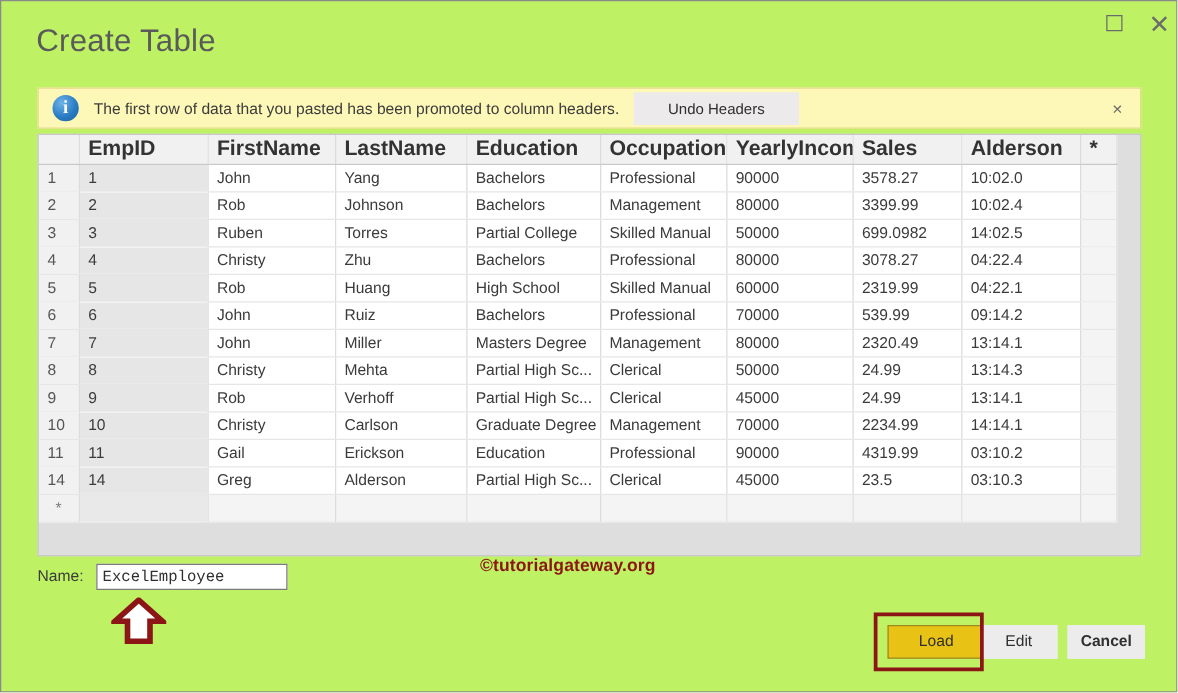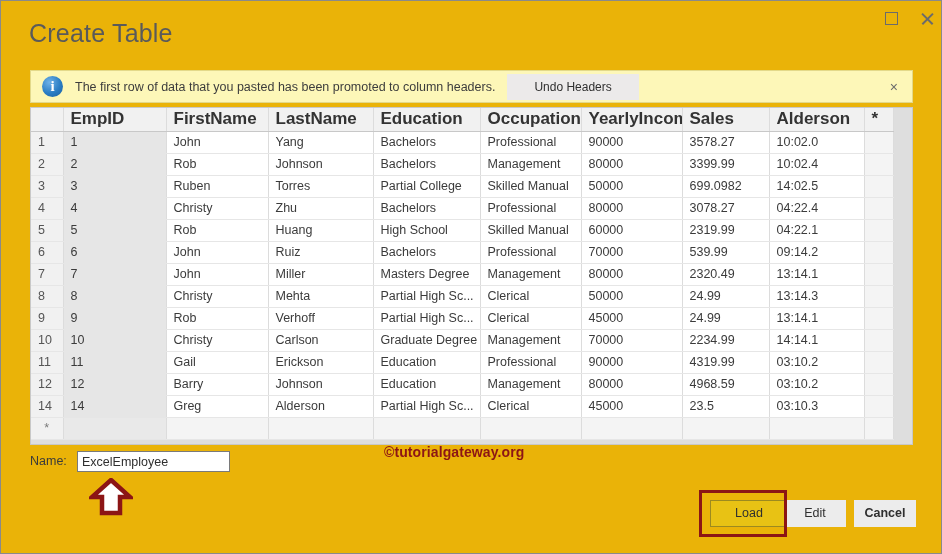--- a/index.html
+++ b/index.html
@@ -10,21 +10,21 @@
   body {
     font-family: "Liberation Sans", sans-serif;
     -webkit-font-smoothing: antialiased;
   }
   #window {
     position: relative;
     width: 942px;
     height: 554px;
     box-sizing: border-box;
     border: 1px solid #8a8a8a;
-    background: #eab308;
+    background: #bef264;
     overflow: hidden;
   }
 
   
   #titlebar {
     position: absolute;
     left: 0; top: 0;
     width: 942px;
     height: 48px;
   }
@@ -210,21 +210,21 @@
   }
   #name-input {
     position: absolute;
     left: 76px;
     top: 450px;
     width: 153px;
     height: 21px;
     box-sizing: border-box;
     border: 1px solid #7a7a7a;
     background: #ffffff;
-    font-family: Liberation Sans, sans-serif;
+    font-family: Liberation Mono, monospace;
     font-size: 12.5px;
     color: #2f2f2f;
     padding: 0 4px;
   }
   #name-arrow {
     position: absolute;
     left: 88px;
     top: 477px;
     width: 44px;
     height: 38px;
@@ -464,32 +464,20 @@
             <td>Gail</td>
             <td>Erickson</td>
             <td>Education</td>
             <td>Professional</td>
             <td>90000</td>
             <td>4319.99</td>
             <td>03:10.2</td>
             <td class="starcol"></td>
           </tr>
           <tr>
-            <td class="rowhdr">12</td>
-            <td class="selcol">12</td>
-            <td>Barry</td>
-            <td>Johnson</td>
-            <td>Education</td>
-            <td>Management</td>
-            <td>80000</td>
-            <td>4968.59</td>
-            <td>03:10.2</td>
-            <td class="starcol"></td>
-          </tr>
-          <tr>
             <td class="rowhdr">14</td>
             <td class="selcol">14</td>
             <td>Greg</td>
             <td>Alderson</td>
             <td>Partial High Sc...</td>
             <td>Clerical</td>
             <td>45000</td>
             <td>23.5</td>
             <td>03:10.3</td>
             <td class="starcol"></td>

